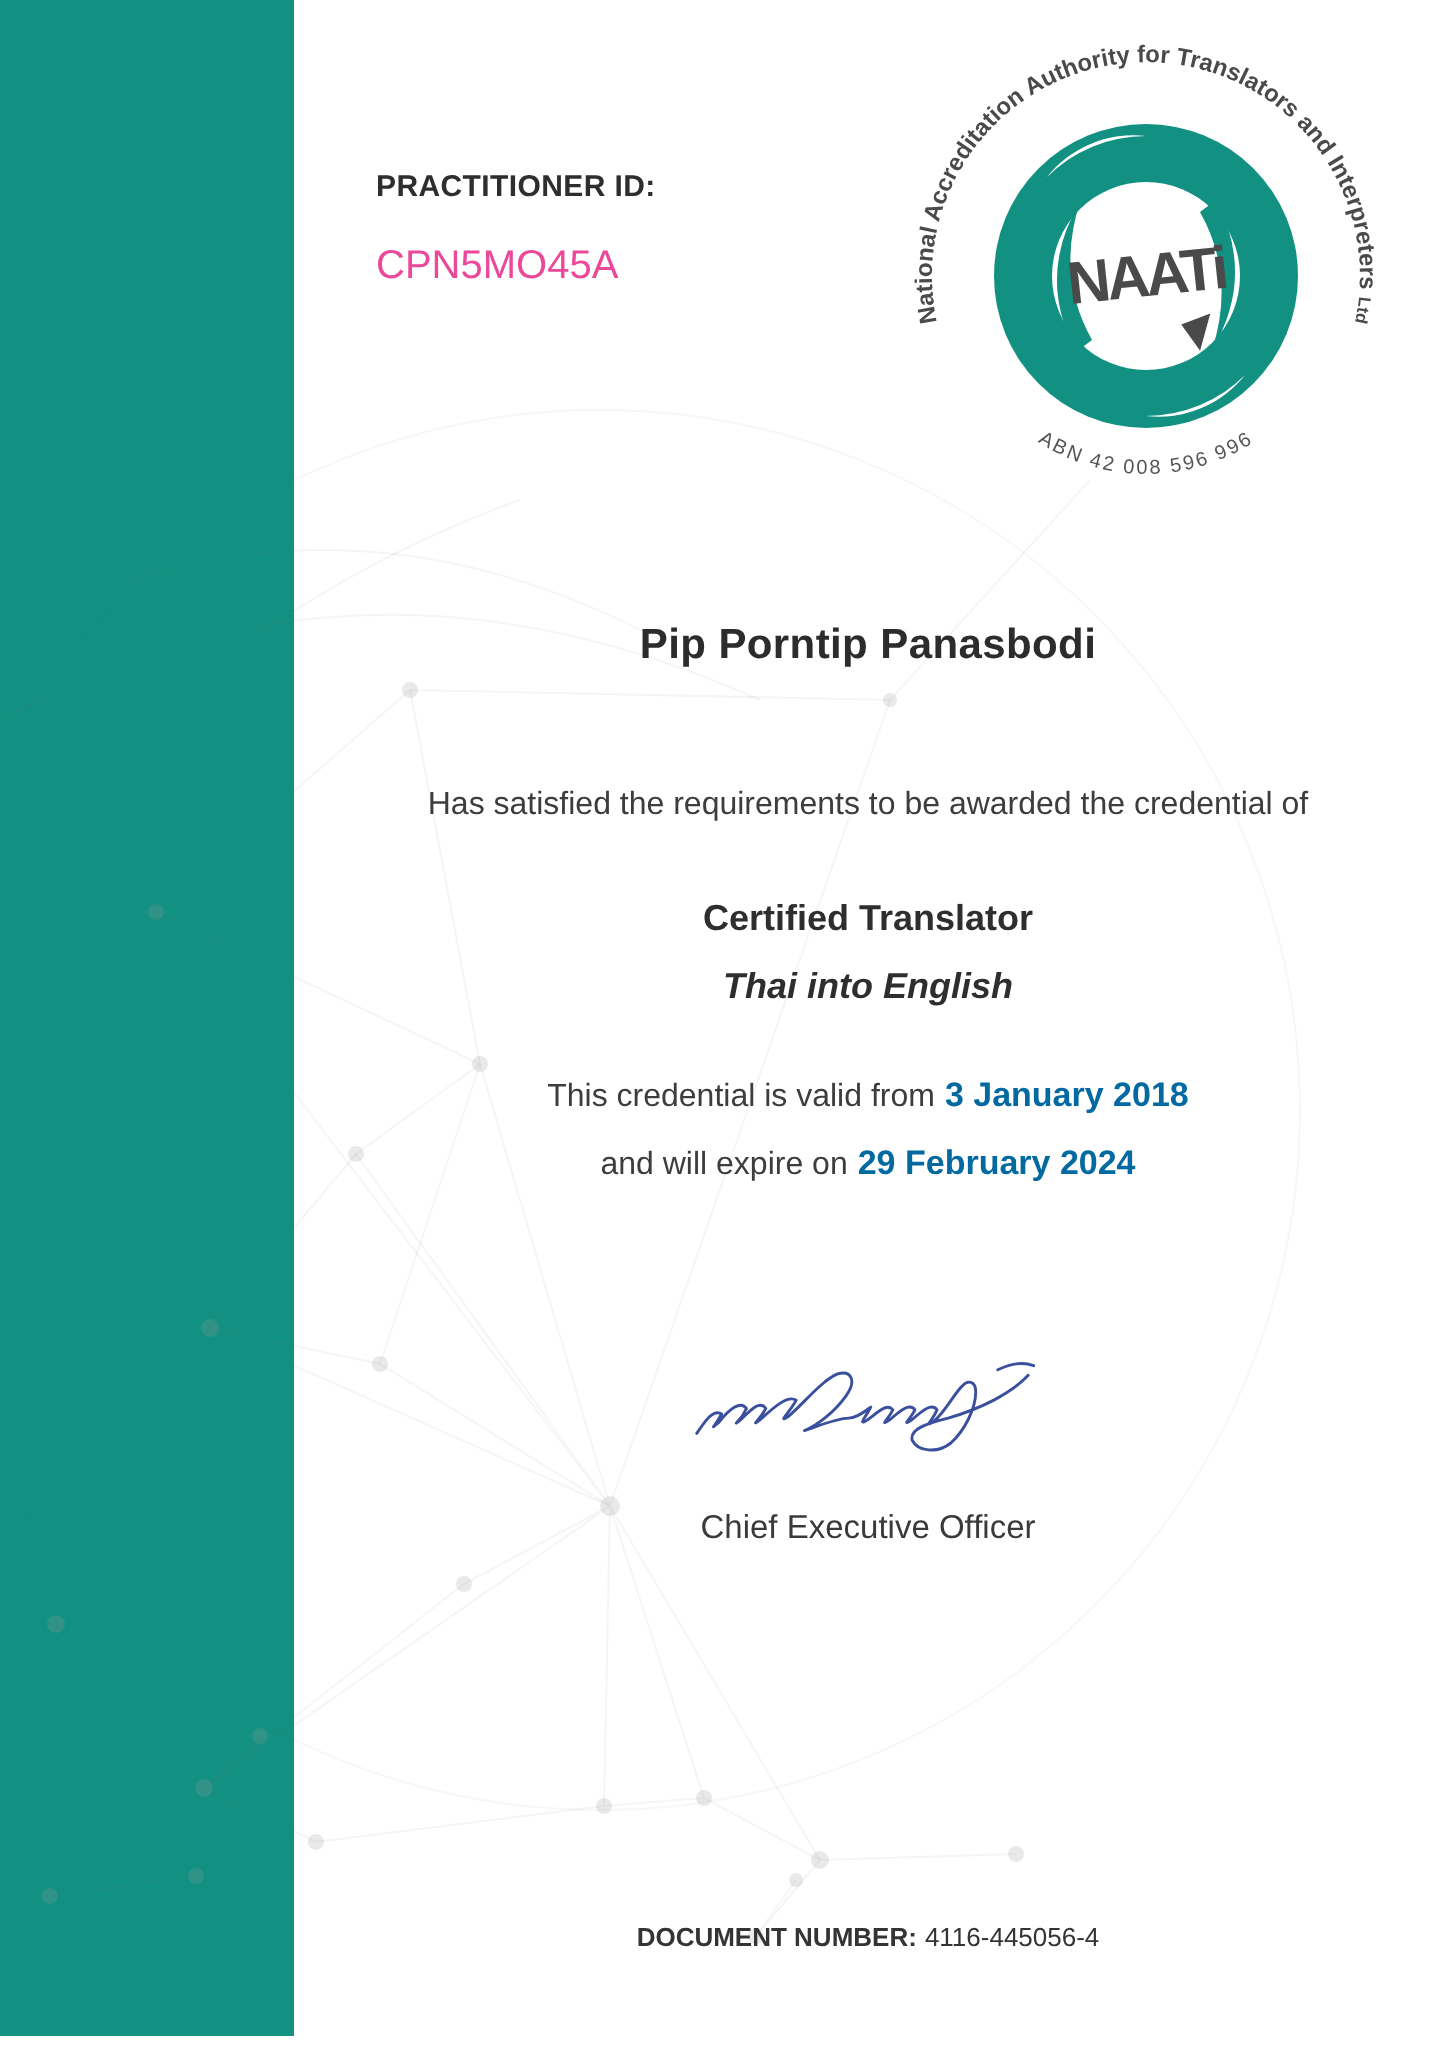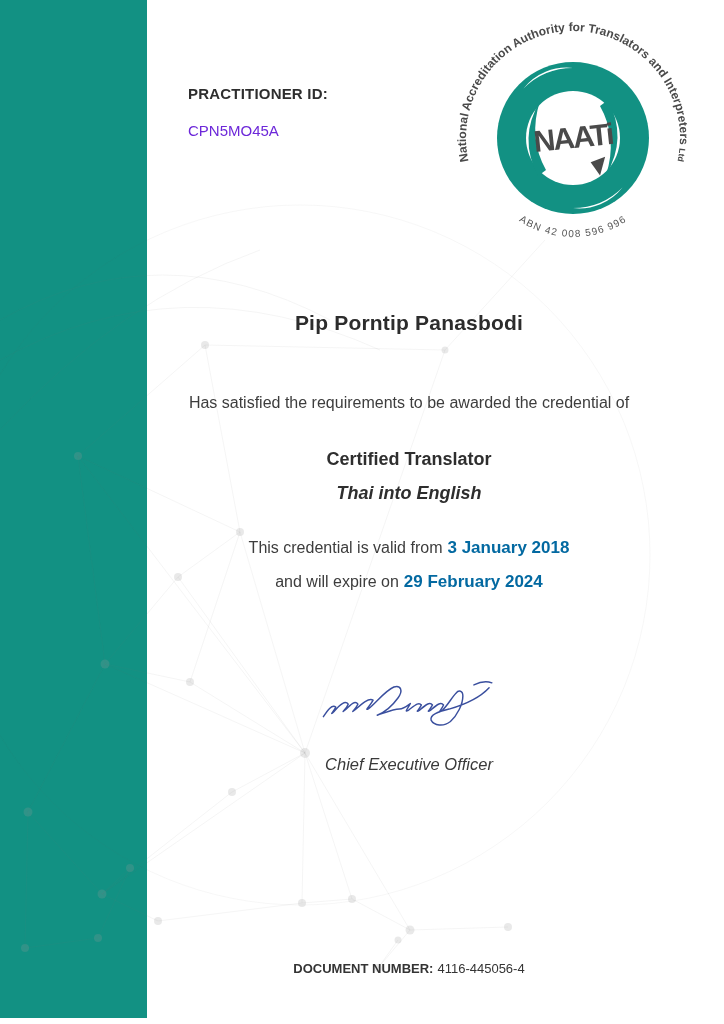--- a/index.html
+++ b/index.html
@@ -10,36 +10,36 @@
     color:#3d3d3d;
   }
   .page{position:absolute;inset:0;width:724px;height:924px;}
   
   .teal-band{position:absolute;left:0;top:0;width:147px;height:1018px;background:#129183;}
   
   .bg-net{position:absolute;left:0;top:0;width:724px;height:1024px;pointer-events:none;}
   
   .prac{position:absolute;left:188px;top:86px;text-align:left;line-height:1;}
   .prac .label{font-weight:bold;font-size:15px;color:#2e2e2e;letter-spacing:.2px;}
-  .prac .value{font-size:15px;color:#6d28d9;margin-top:22px;}
+  .prac .value{font-size:20px;color:#ec4899;margin-top:22px;}
   
   .logo{position:absolute;left:446px;top:14px;width:258px;height:238px;}
   .logo text{font-family:"Liberation Sans", sans-serif;}
   
-  .line{position:absolute;left:147px;width:524px;text-align:center;}
+  .line{position:absolute;left:147px;width:524px;text-align:center;padding-left:25px;}
   .recipient{top:311px;font-size:21px;font-weight:bold;color:#2c2c2c;letter-spacing:.2px;}
   .statement{top:394px;font-size:16px;color:#3d3d3d;}
   .cred-title{top:449px;font-size:18px;font-weight:bold;color:#2e2e2e;}
   .cred-dir{top:483px;font-size:18px;font-weight:bold;color:#2e2e2e;font-style:italic;}
   .valid{top:538px;font-size:16px;color:#3d3d3d;}
   .expire{top:572px;font-size:16px;color:#3d3d3d;}
   .date-strong{font-weight:bold;font-size:17px;color:#0369a1;padding-left:5px;}
   .sig-wrap{top:678px;height:64px;}
   .sig-wrap svg{display:inline-block;}
-  .ceo{top:755px;font-size:16.5px;font-style:italic;color:#3a3a3a;}
+  .ceo{top:755px;font-size:16.5px;color:#3a3a3a;}
   .docnum{top:961px;font-size:13px;color:#343434;}
   .docnum .lbl{font-weight:bold;text-align:center;}
   .docnum .val{padding-left:4px;}
 </style>
 </head>
 <body>
 
 <div class="page">
 
   <div class="teal-band"></div>

